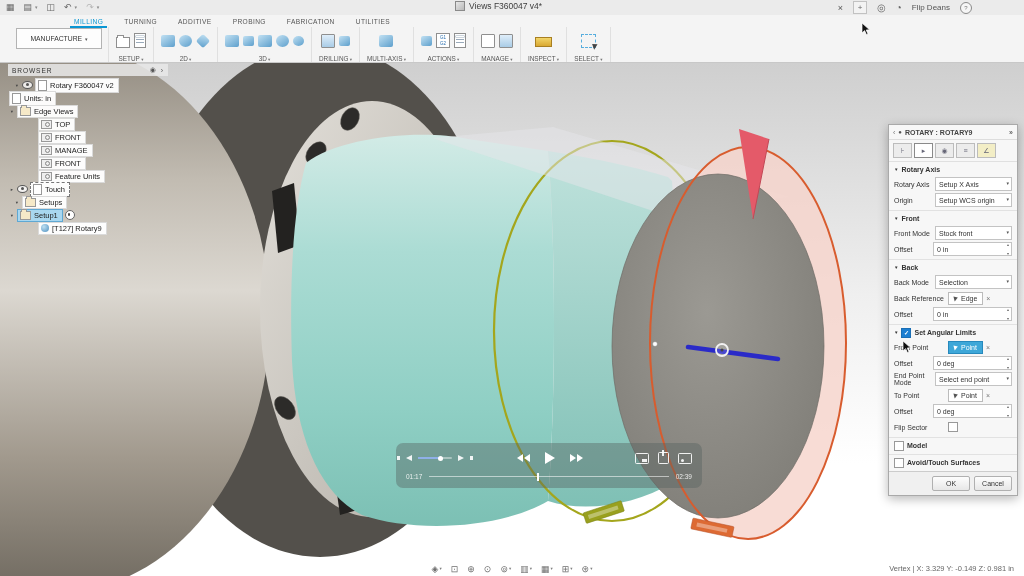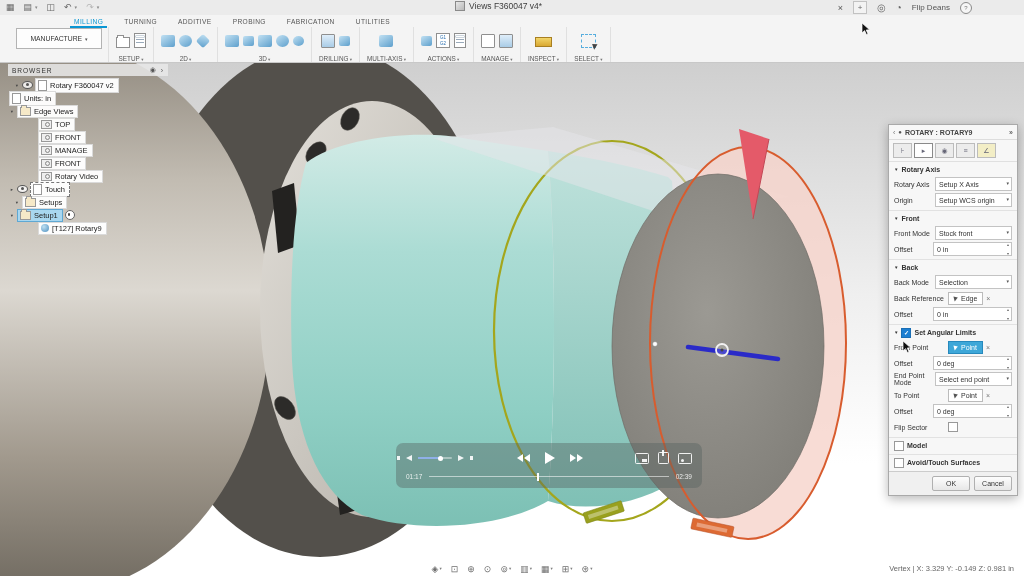--- a/index.html
+++ b/index.html
@@ -412,21 +412,21 @@
     </div>
     <div class="brow ml2">
       <span class="chip">
           <span class="i-cam"></span>
           <span class="txt">FRONT</span>
         </span>
     </div>
     <div class="brow ml2">
       <span class="chip">
           <span class="i-cam"></span>
-          <span class="txt">Rotary Video</span>
+          <span class="txt">Feature Units</span>
         </span>
     </div>
     <div class="brow ml1 dotted">
       <span class="caret">▸</span>
       <span class="i-eye"></span>
       <span class="chip">
           <span class="i-doc"></span>
           <span class="txt">Touch</span>
         </span>
     </div>

